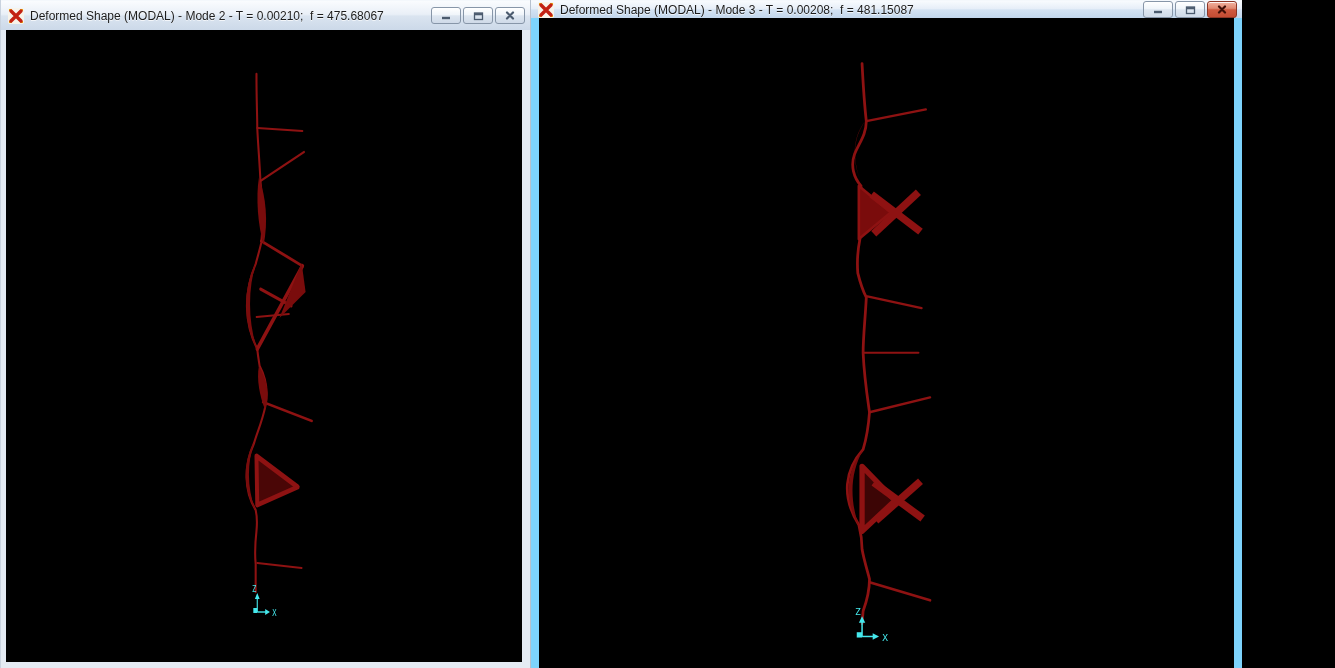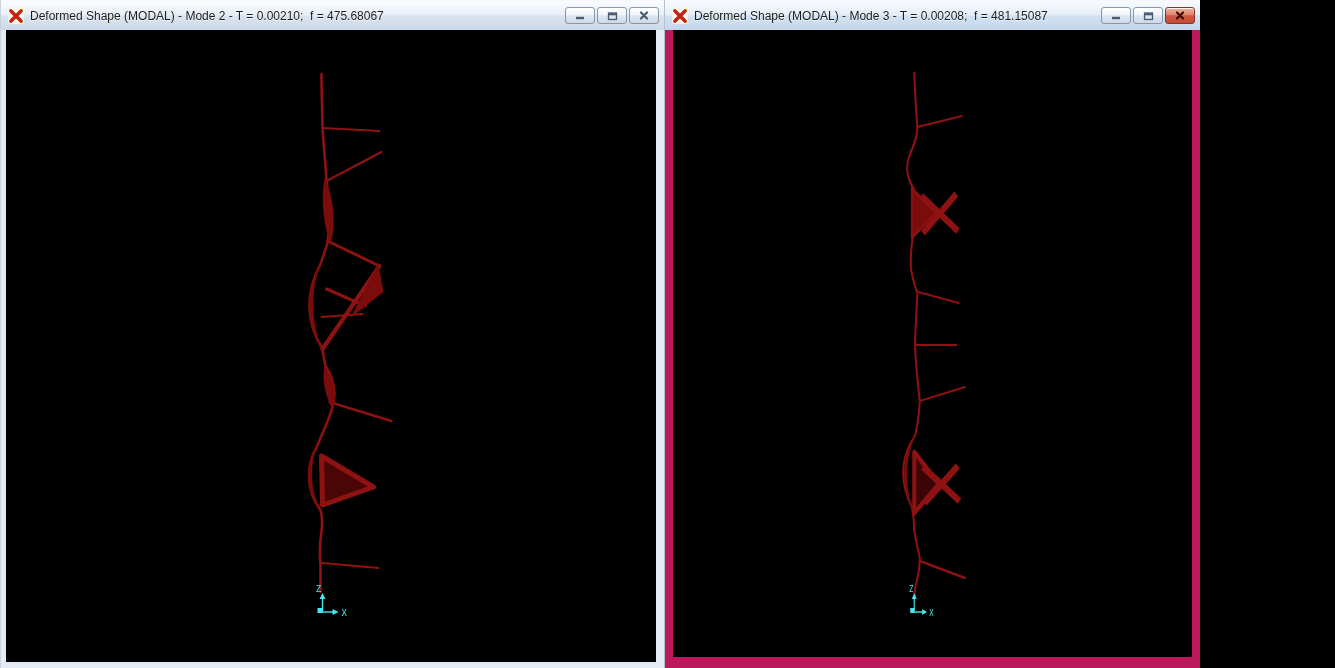--- a/index.html
+++ b/index.html
@@ -1,22 +1,22 @@
 <!DOCTYPE html>
 <html><head>
 <meta charset="utf-8">
 <style>
   * { margin:0; padding:0; box-sizing:border-box; }
   html,body { width:1335px; height:668px; overflow:hidden; background:#000;
               font-family:"Liberation Sans", sans-serif; }
   .desktop { display:flex; width:1335px; height:668px; }
 
   .window { display:flex; flex-direction:column; height:668px; position:relative; }
-  .window.left  { width:664px; background:#e4ebf3; border-left:1px solid #c9d3df; }
-  .window.right { width:536px; background:#be185d; border-left:1px solid #b6c1ce; }
+  .window.left  { width:530px; background:#e4ebf3; border-left:1px solid #c9d3df; }
+  .window.right { width:712px; background:#7dd3fc; border-left:1px solid #b6c1ce; }
 
   .titlebar { height:30px; display:flex; align-items:center; padding:0 5px 0 7px; gap:6px;
               border-top:1px solid #f4f8fc; }
   .window.left  .titlebar { background:linear-gradient(180deg,#fafcfe 0%,#e9eff7 46%,#dae4f0 52%,#ccd9e9 100%); }
   .window.right .titlebar { background:linear-gradient(180deg,#f8fbfe 0%,#e6eef8 46%,#d3e2f2 52%,#c2d6ec 100%); }
 
   .app-icon { width:16px; height:16px; flex:0 0 auto; }
   .title-text { font-size:12px; color:#1c1c1c; white-space:pre; overflow:hidden;
                 text-shadow:0 1px 0 rgba(255,255,255,.7); }
 

